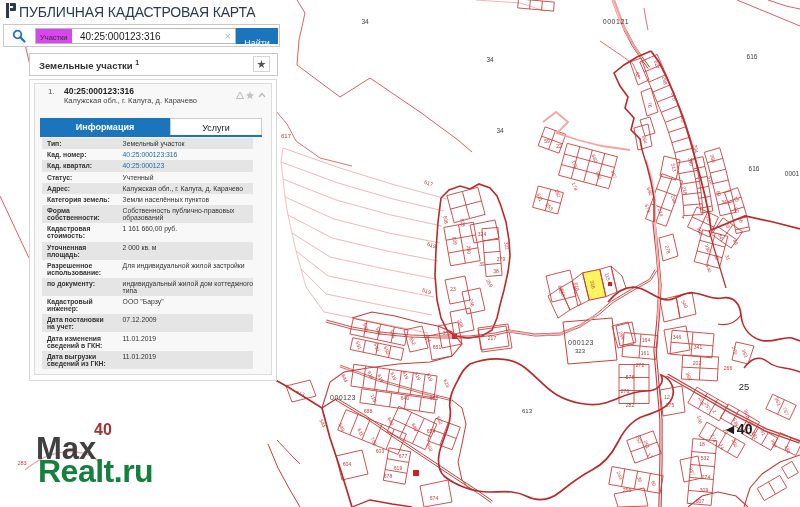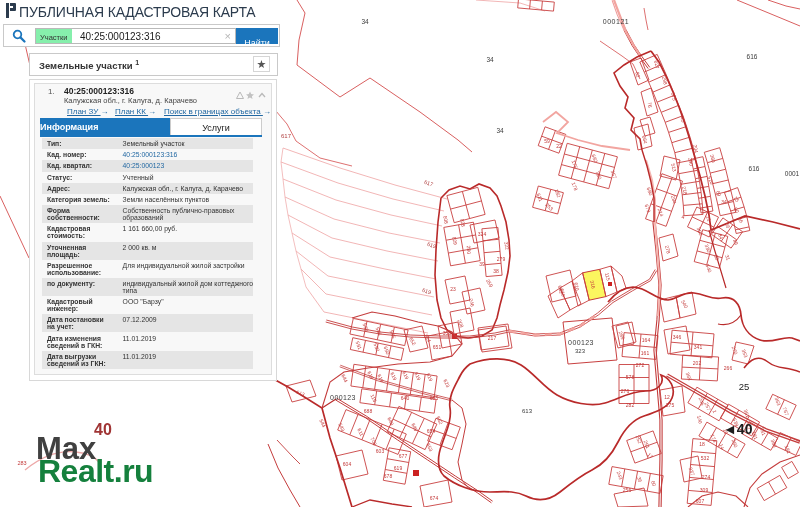--- a/index.html
+++ b/index.html
@@ -3,21 +3,21 @@
 <style>
 *{margin:0;padding:0;box-sizing:border-box}
 html,body{width:800px;height:507px;overflow:hidden;background:#fff;
   font-family:'Liberation Sans',sans-serif;position:relative}
 #hdr{position:absolute;left:0;top:0;width:420px;height:24px;z-index:5}
 #title{position:absolute;left:19px;top:4px;font-size:14px;font-weight:normal;
   color:#2b3b4d;letter-spacing:-0.15px;white-space:nowrap}
 #searchbar{position:absolute;left:3px;top:24px;width:277px;height:23px;background:#fff;
   border:1px solid #c9c9c9;z-index:6}
 #dropdown{position:absolute;left:31px;top:3px;width:38px;height:16px;border:1px solid #b9b9b9;
-  font-size:7.5px;color:#333;padding:3.5px 0 0 4px;background:#86efac;white-space:nowrap}
+  font-size:7.5px;color:#333;padding:3.5px 0 0 4px;background:#d946ef;white-space:nowrap}
 #caret{display:inline-block;width:0;height:0;border-left:2.5px solid transparent;border-right:2.5px solid transparent;border-top:3.5px solid #444;margin-left:4px;vertical-align:middle}
 #searchinput{position:absolute;left:68px;top:3px;width:164px;height:16px;border:1px solid #b9b9b9;
   border-left:none;font-size:10px;color:#1a1a1a;padding:2px 0 0 8px;background:#fff;white-space:nowrap}
 #clearx{position:absolute;right:4px;top:1px;color:#b5b5b5;font-size:11px}
 #findbtn{position:absolute;left:232px;top:3px;width:42px;height:16px;background:#1b75bc;
   color:#fff;font-size:9px;text-align:center;padding-top:10px}
 #listbox{position:absolute;left:29px;top:53px;width:249px;height:23px;background:#fff;
   border:1px solid #c9c9c9;z-index:6}
 #listtitle{position:absolute;left:9px;top:5px;font-size:9.5px;font-weight:bold;color:#333}
 #listtitle sup{font-size:7px}
@@ -29,21 +29,21 @@
   border:1px solid #ddd;z-index:6}
 .cnum{position:absolute;left:13px;top:3px;font-size:8px;color:#555}
 .ctitle{position:absolute;left:29px;top:2px;font-size:8.5px;font-weight:bold;color:#222}
 .cicons{position:absolute;right:5px;top:2px}
 .caddr{position:absolute;left:29px;top:12px;font-size:7.5px;color:#444;width:200px}
 .clinks{position:absolute;left:0;top:23px;height:10px;width:100%}
 .lnk{position:absolute;top:0;font-size:8px;color:#2268a2;text-decoration:underline;white-space:nowrap}
 .arr{text-decoration:none;display:inline-block}
 #tabs{position:absolute;left:5px;top:34px;width:222px;height:19px;border-bottom:2px solid #1b75bc}
 #tab1{position:absolute;left:0;top:0;width:130px;height:17px;background:#1b75bc;color:#fff;
-  font-size:9px;font-weight:bold;padding-top:4px}
+  font-size:9px;font-weight:bold;text-align:center;padding-top:4px}
 #tab2{position:absolute;left:130px;top:0;width:92px;height:17px;background:#fff;color:#222;
   border:1px solid #ccc;border-bottom:none;font-size:9px;font-weight:normal;text-align:center;padding-top:4px}
 #info{position:absolute;left:7px;top:54px;width:211px;border-collapse:collapse;
   font-size:6.8px;color:#333}
 #info td{vertical-align:top;padding:2.1px 0 2.1px 5px;line-height:7px}
 #info td:first-child{width:76px;font-weight:bold}
 #info tr.g{background:#e5e5e5}
 #info td.b{color:#2268a2}
 #info td.nw{white-space:nowrap}
 #wm1{position:absolute;left:36px;top:433px;font-size:31px;font-weight:bold;color:#404040;z-index:7;line-height:1}
@@ -609,25 +609,20 @@
   <div class="cnum">1.</div>
   <div class="ctitle">40:25:000123:316</div>
   <div class="cicons">
     <svg width="30" height="9" viewBox="0 0 30 9">
       <path d="M4,1 L7.5,7.5 L0.5,7.5 Z" fill="none" stroke="#b9b9b9" stroke-width="1"></path>
       <path d="M14,0.5 l1.2,2.6 2.8,0.3 -2.1,1.9 0.6,2.8 -2.5,-1.5 -2.5,1.5 0.6,-2.8 -2.1,-1.9 2.8,-0.3 z" fill="#c2c2c2"></path>
       <path d="M23,6 L26,2.5 L29,6" fill="none" stroke="#b9b9b9" stroke-width="1.3"></path>
     </svg>
   </div>
   <div class="caddr">Калужская обл., г. Калуга, д. Карачево</div>
-  <div class="clinks">
-    <span class="lnk" style="left:32px">План ЗУ <span class="arr">→</span></span>
-    <span class="lnk" style="left:80px">План КК <span class="arr">→</span></span>
-    <span class="lnk" style="left:129px">Поиск в границах объекта <span class="arr">→</span></span>
-  </div>
   <div id="tabs">
     <div id="tab1">Информация</div>
     <div id="tab2">Услуги</div>
   </div>
   <table id="info">
     <tbody>
         <tr class="g">
           <td>Тип:</td>
           <td>Земельный участок</td>
         </tr>

